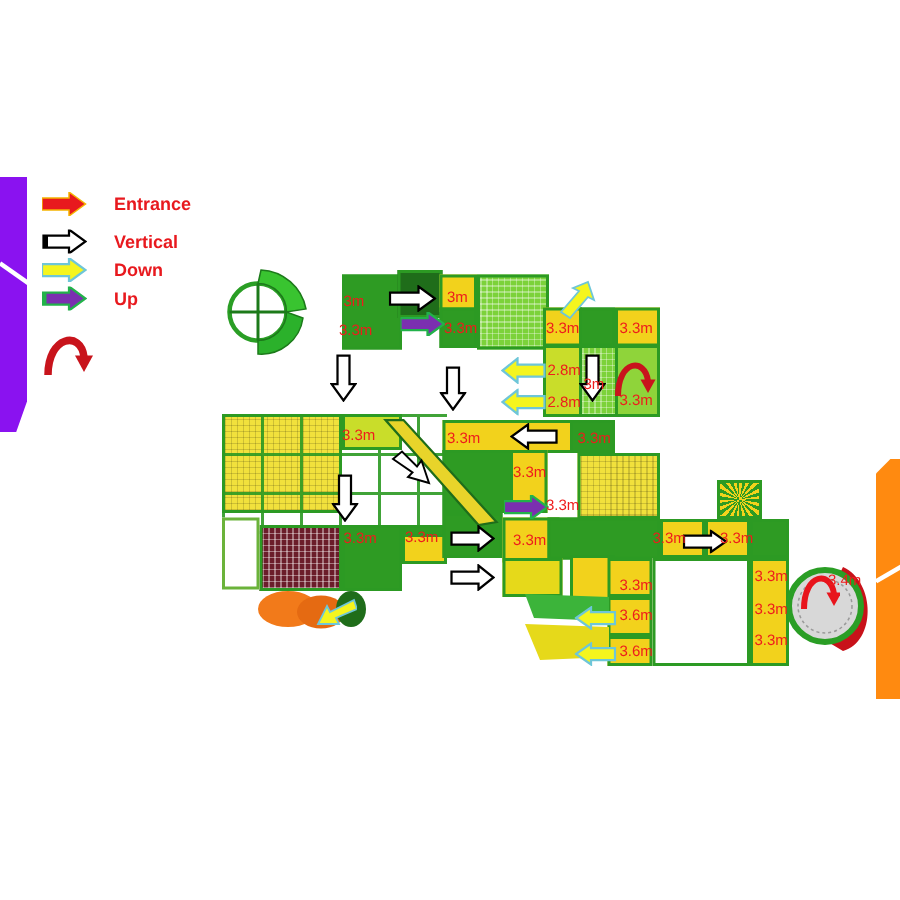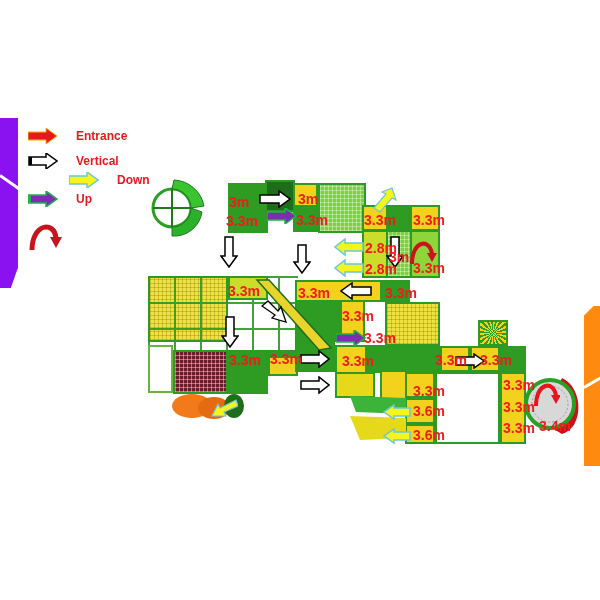--- a/index.html
+++ b/index.html
@@ -28,21 +28,21 @@
   .mesh-y { background: repeating-linear-gradient(0deg,#e6d23a 0 2px,#a9b71e 2px 3px), #e6d23a;
             background-image: repeating-linear-gradient(0deg,rgba(0,0,0,0.15) 0 1px,transparent 1px 4px),
                               repeating-linear-gradient(90deg,rgba(0,0,0,0.15) 0 1px,transparent 1px 4px);
             background-color:#f1e13c; }
   .mesh-g { background-color:#7cd23a;
             background-image: repeating-linear-gradient(0deg,rgba(255,255,255,0.35) 0 1px,transparent 1px 4px),
                               repeating-linear-gradient(90deg,rgba(255,255,255,0.35) 0 1px,transparent 1px 4px); }
   .mesh-r { background-color:#6b1d2a;
             background-image: repeating-linear-gradient(0deg,rgba(255,255,255,0.4) 0 1px,transparent 1px 4px),
                               repeating-linear-gradient(90deg,rgba(255,255,255,0.4) 0 1px,transparent 1px 4px); }
-  .hlabel { position:absolute; color:#ee1c1c; font-weight:bold; font-size:14px; line-height:10px; white-space:nowrap; }
+  .hlabel { position:absolute; color:#ee1c1c; font-weight:normal; font-size:10px; line-height:10px; white-space:nowrap; }
   .gridlines { position:absolute; background-image:
      linear-gradient(#2c9a23 2px, transparent 2px), linear-gradient(90deg,#2c9a23 2px, transparent 2px);
      background-size:26px 26px; }
 </style>
 </head>
 <body>
 
 <div class="abs deco-left">
     <div class="slash"></div>
   </div>
@@ -57,21 +57,21 @@
       </svg>
     <span class="legend-label">Entrance</span>
   </div>
   <div class="legend-item" style="top:153px;">
     <svg width="30" height="16">
         <polygon points="1,4 18,4 18,0 29,8 18,16 18,12 1,12" fill="#ffffff" stroke="#000" stroke-width="1.5"></polygon>
         <rect x="1" y="4" width="3" height="8" fill="#000"></rect>
       </svg>
     <span class="legend-label">Vertical</span>
   </div>
-  <div class="legend-item" style="top:172px;margin-left:41px;">
+  <div class="legend-item" style="top:172px;">
     <svg width="30" height="16">
         <polygon points="0,4 18,4 18,0 29,8 18,16 18,12 0,12" fill="#f5f51e" stroke="#6ec6d8" stroke-width="1.5"></polygon>
       </svg>
     <span class="legend-label">Down</span>
   </div>
   <div class="legend-item" style="top:191px;text-align:center;">
     <svg width="30" height="16">
         <polygon points="0,4 18,4 18,0 29,8 18,16 18,12 0,12" fill="#7b2fb0" stroke="#22b24a" stroke-width="1.5"></polygon>
         <rect x="0" y="4" width="3" height="8" fill="#22b24a"></rect>
       </svg>
@@ -255,14 +255,14 @@
   <span class="hlabel" style="left:342px;top:356px;">3.3m</span>
   <span class="hlabel" style="left:413px;top:386px;">3.3m</span>
   <span class="hlabel" style="left:435px;top:355px;">3.3m</span>
   <span class="hlabel" style="left:480px;top:355px;">3.3m</span>
   <span class="hlabel" style="left:503px;top:380px;">3.3m</span>
   <span class="hlabel" style="left:503px;top:402px;">3.3m</span>
   <span class="hlabel" style="left:503px;top:423px;">3.3m</span>
   <span class="hlabel" style="left:413px;top:406px;">3.6m</span>
 
   <span class="hlabel" style="left:413px;top:430px;">3.6m</span>
-  <span class="hlabel" style="left:539px;top:421px;">3.4m</span>
+  <span class="hlabel" style="left:539px;top:383px;padding-left:13px;">3.4m</span>
 </div>
 
 </body></html>

